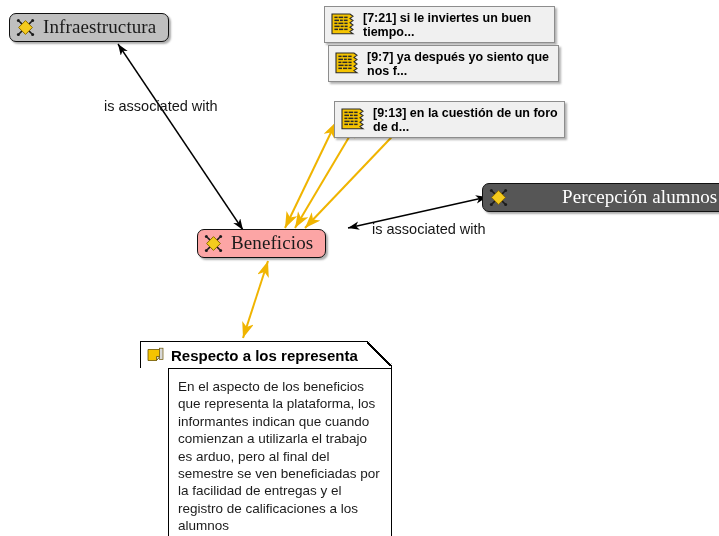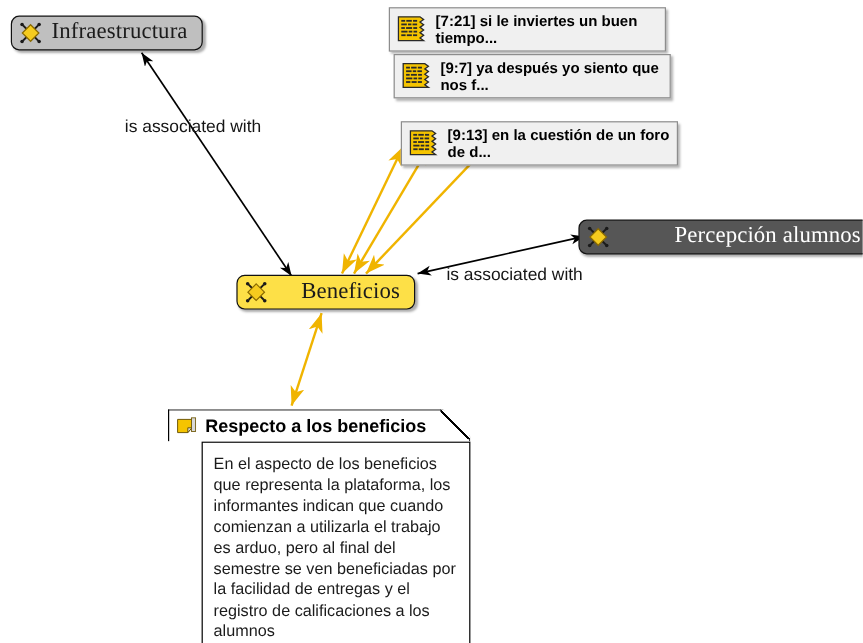--- a/index.html
+++ b/index.html
@@ -40,21 +40,21 @@
   .code-node .node-label {
     font-size: 19px;
     line-height: 22px;
     letter-spacing: 0.1px;
     padding-left: 7px;
     padding-right: 2px;
     font-family: Liberation Serif, serif;
   }
   .node-gray   { background: #bfbfbf; }
   .node-gray   .node-label { color: #1b1b1b; }
-  .node-light  { background: #fde047; gap: 20px; }
+  .node-light  { background: #fca5a5; }
   .node-light  .node-label { color: #1b1b1b; }
   .node-dark   { background: #565656; gap: 46px; }
   .node-dark   .node-label { color: #ffffff; }
 
   
   .code-icon {
     position: relative;
     width: 21px;
     height: 21px;
     flex: 0 0 21px;
@@ -335,20 +335,20 @@
 
   <div id="memo-box">
     <div class="memo-header">
       <span class="memo-icon">
         <svg width="17" height="16" viewBox="0 0 17 16">
           <path d="M1,2.5 L13,2.5 L13,9.5 L9.5,13.5 L1,13.5 Z" fill="#f5c400" stroke="#6b5400" stroke-width="0.8"></path>
           <path d="M13,9.5 L9.5,9.5 L9.5,13.5 Z" fill="#d8d8d8" stroke="#6b5400" stroke-width="0.8"></path>
           <rect x="12.6" y="1.2" width="3.4" height="11.4" fill="#d8d8d8" stroke="#6b5400" stroke-width="0.7"></rect>
         </svg>
       </span>
-      <span class="memo-title">Respecto a los beneficios</span>
+      <span class="memo-title">Respecto a los representa</span>
     </div>
     <div class="memo-body">
       <p>En el aspecto de los beneficios que representa la plataforma, los informantes indican que cuando comienzan a utilizarla el trabajo es arduo, pero al final del semestre se ven beneficiadas por la facilidad de entregas y el registro de calificaciones a los alumnos</p>
     </div>
   </div>
 
 </div>
 
 </body></html>

